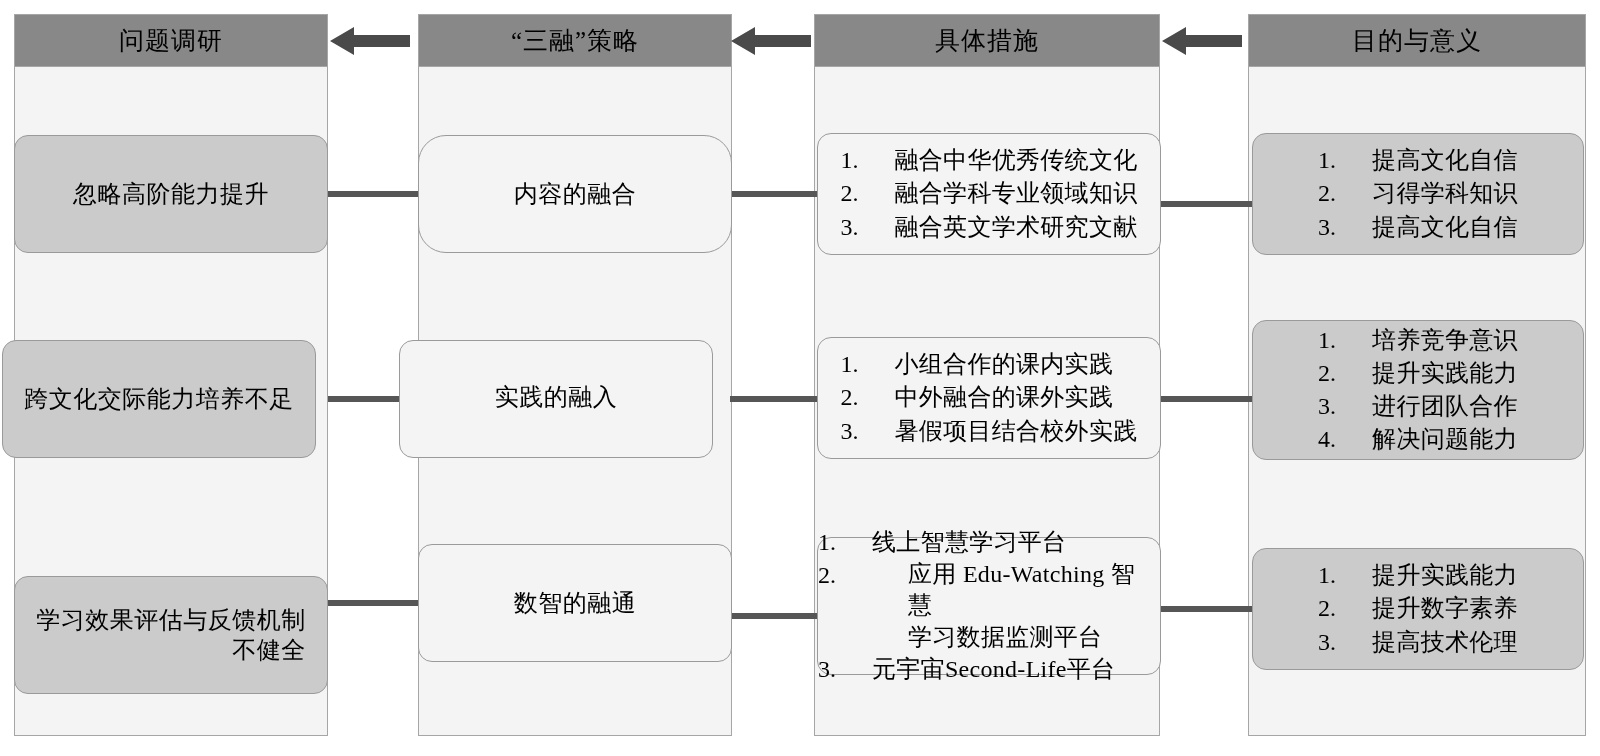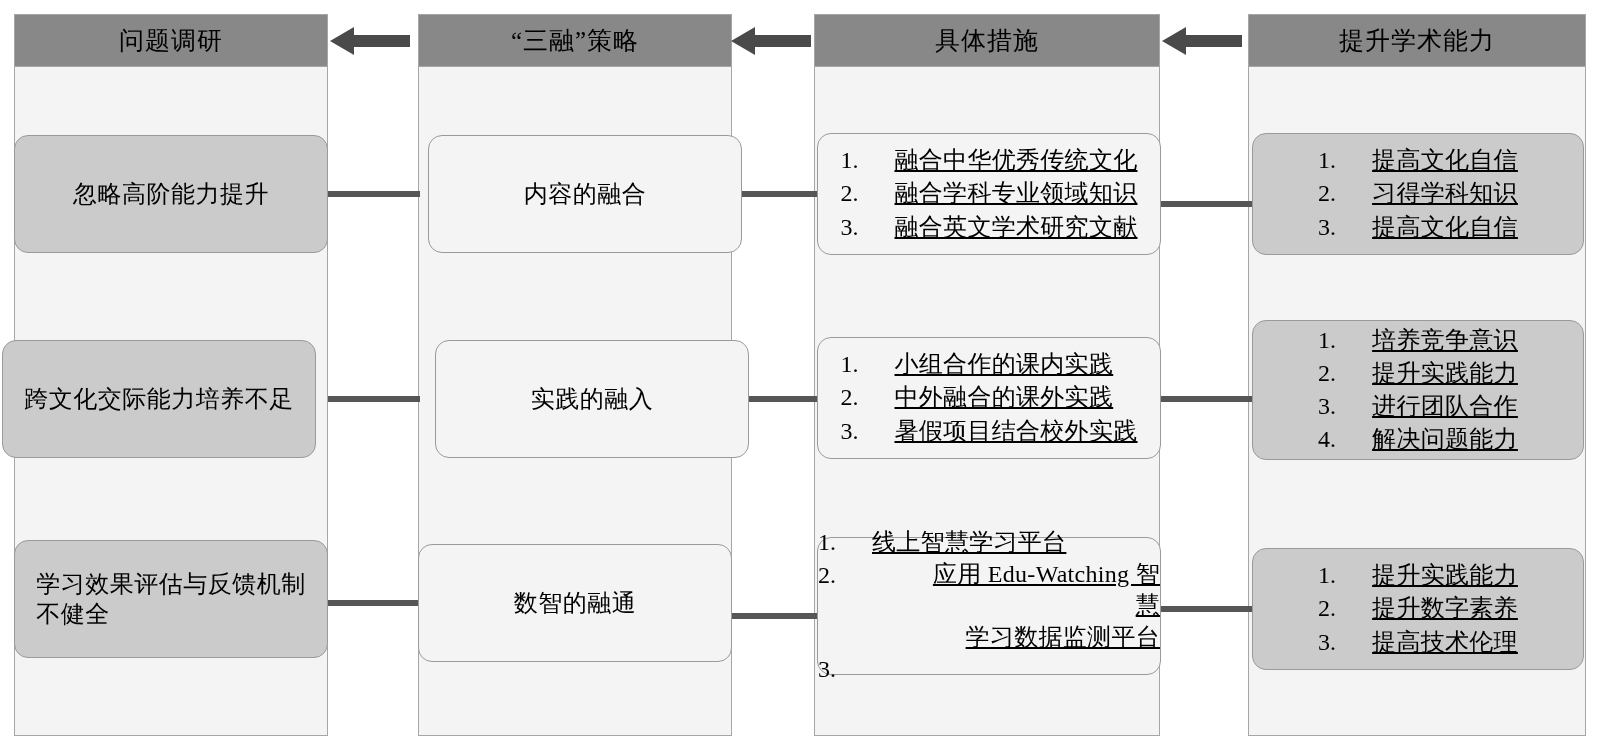--- a/index.html
+++ b/index.html
@@ -81,21 +81,21 @@
     display: flex;
     align-items: center;
     justify-content: center;
     color: #000000;
     font-size: 24px;
   }
   .node.shaded { background: #cbcbcb; }
   .node.plain  { background: #f4f4f4; }
 
   .node-title {
-    text-align: left;
+    text-align: right;
     line-height: 1.25;
     white-space: pre-line;
     letter-spacing: 0.5px;
     padding: 0 10px;
   }
 
   
   .node.list-node { justify-content: center; }
   .numlist {
     margin: 0;
@@ -108,35 +108,34 @@
     font-size: 24px;
     line-height: 1.38;
     white-space: nowrap;
   }
   .numlist li .num {
     width: 54px;
     flex: 0 0 54px;
     text-align: left;
   }
   .numlist li .txt {
-    text-align: right;
+    text-align: left;
     white-space: pre-line;
     letter-spacing: 0.3px;
-    text-decoration: underline;
   }
   .numlist li .txt.wrapped { white-space: pre-line; line-height: 1.3; margin-left: 36px; }
 
   
   .c1n1 { left: 14px;  top: 135px; width: 314px; height: 118px; }
   .c1n2 { left: 2px;  top: 340px; width: 314px; height: 118px; }
-  .c1n3 { left: 14px;  top: 540px; width: 314px; height: 118px; }
-
-  
-  .c2n1 { left: 428px; top: 135px; width: 314px; height: 118px; }
-  .c2n2 { left: 435px; top: 340px; width: 314px; height: 118px; }
+  .c1n3 { left: 14px;  top: 576px; width: 314px; height: 118px; }
+
+  
+  .c2n1 { left: 418px; top: 135px; width: 314px; height: 118px; border-radius: 28px; }
+  .c2n2 { left: 399px; top: 340px; width: 314px; height: 118px; font-family: Liberation Mono, monospace; }
   .c2n3 { left: 418px; top: 544px; width: 314px; height: 118px; }
 
   
   .c3n1 { left: 817px; top: 133px; width: 344px; height: 122px; }
   .c3n2 { left: 817px; top: 337px; width: 344px; height: 122px; }
   .c3n3 { left: 817px; top: 537px; width: 344px; height: 138px; }
 
   
   .c4n1 { left: 1252px; top: 133px; width: 332px; height: 122px; }
   .c4n2 { left: 1252px; top: 320px; width: 332px; height: 140px; }
@@ -153,21 +152,21 @@
 
   <div class="column col-2">
     <div class="col-header">“三融”策略</div>
   </div>
 
   <div class="column col-3">
     <div class="col-header">具体措施</div>
   </div>
 
   <div class="column col-4">
-    <div class="col-header">提升学术能力</div>
+    <div class="col-header">目的与意义</div>
   </div>
 
   <div class="arrow arrow-1">
     <svg width="80" height="30" viewBox="0 0 80 30" aria-hidden="true">
       <polygon points="0,15 24,1 24,9 80,9 80,21 24,21 24,29" fill="#4a4a4a"></polygon>
     </svg>
   </div>
   <div class="arrow arrow-2">
     <svg width="80" height="30" viewBox="0 0 80 30" aria-hidden="true">
       <polygon points="0,15 24,1 24,9 80,9 80,21 24,21 24,29" fill="#4a4a4a"></polygon>
@@ -252,20 +251,21 @@
         <span class="num">1.</span>
         <span class="txt">线上智慧学习平台</span>
       </li>
       <li>
         <span class="num">2.</span>
         <span class="txt wrapped">应用 Edu-Watching 智 慧
 学习数据监测平台</span>
       </li>
       <li>
         <span class="num">3.</span>
+        <span class="txt">元宇宙Second-Life平台</span>
       </li>
     </ul>
   </div>
 
   <div class="node shaded list-node c4n1">
     <ul class="numlist">
       <li>
         <span class="num">1.</span>
         <span class="txt">提高文化自信</span>
       </li>

